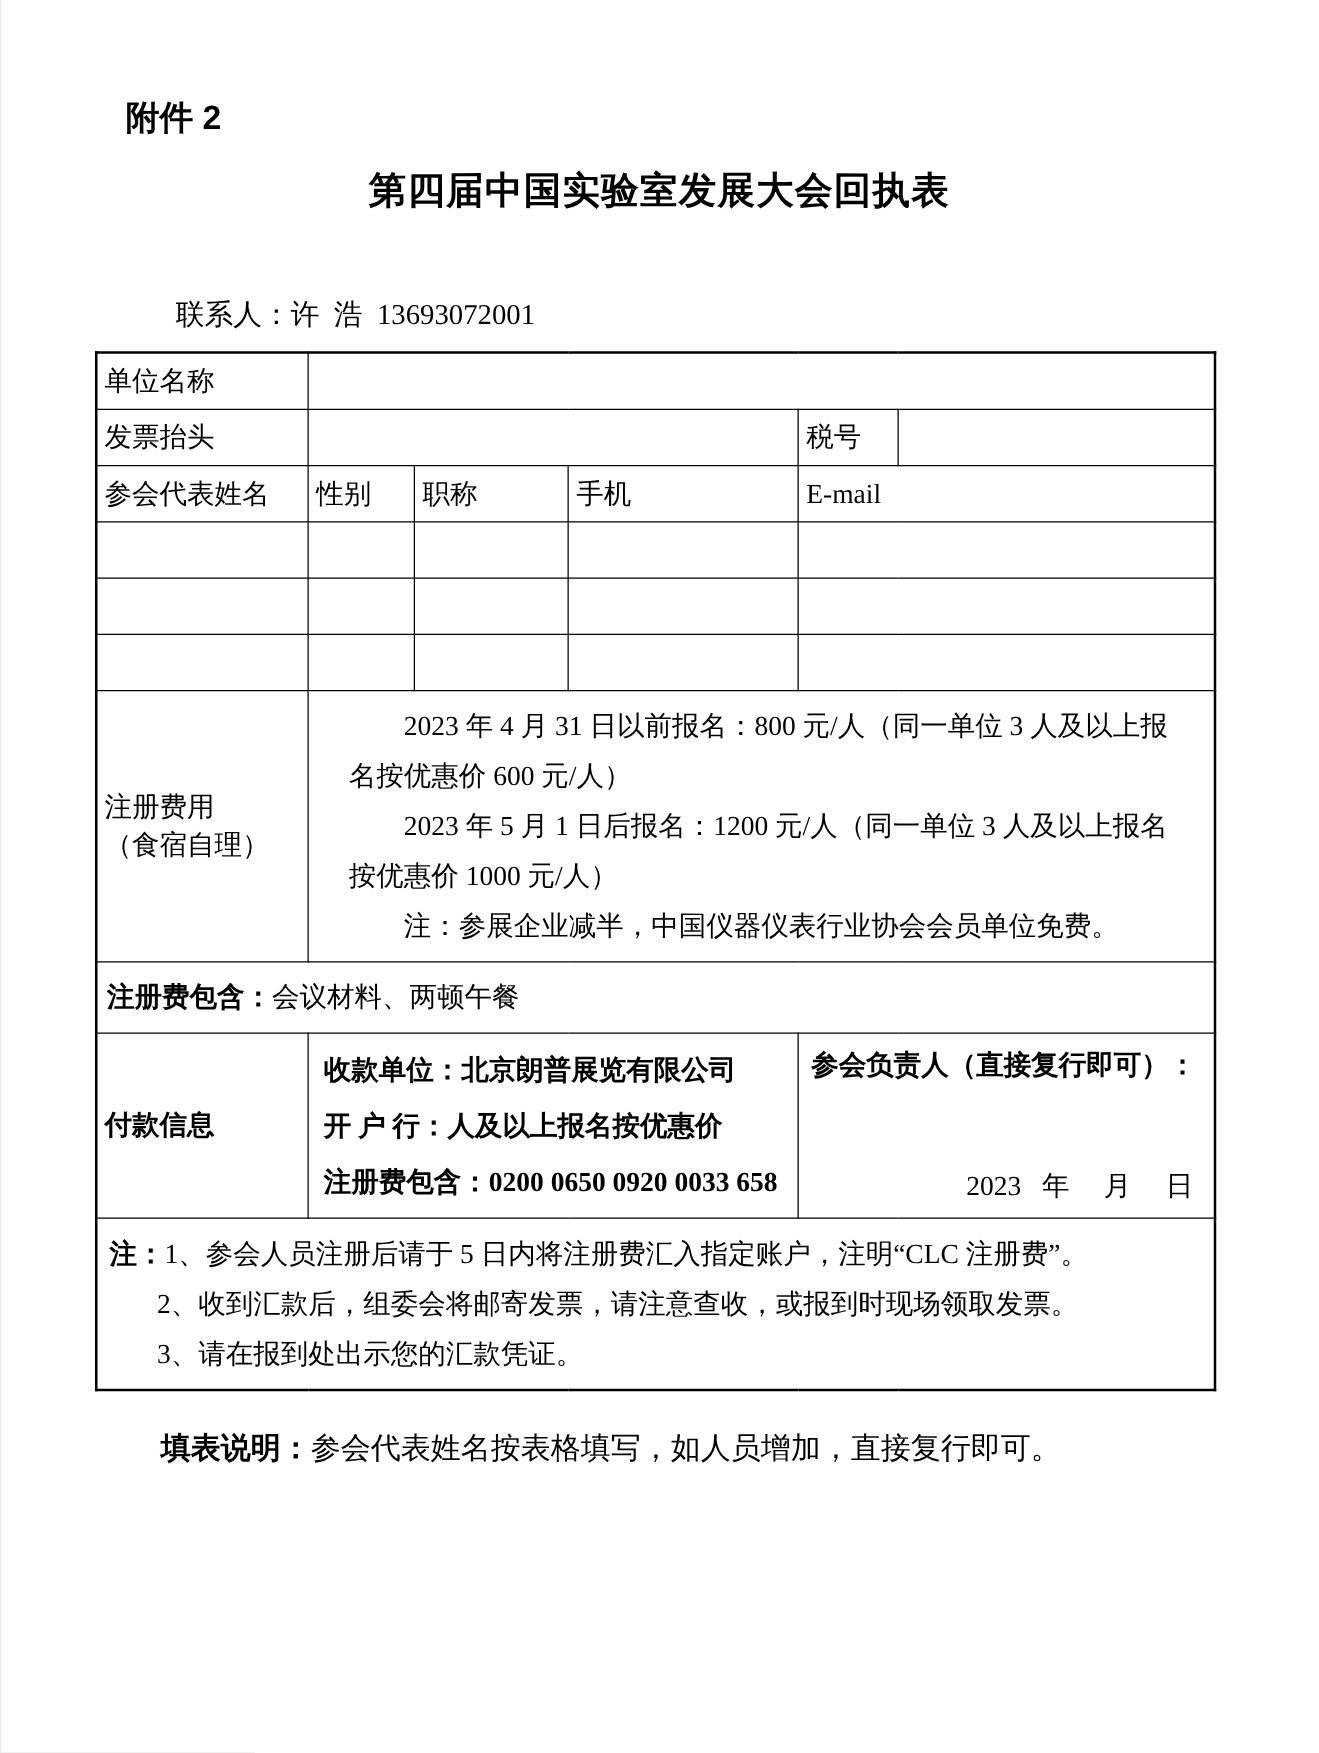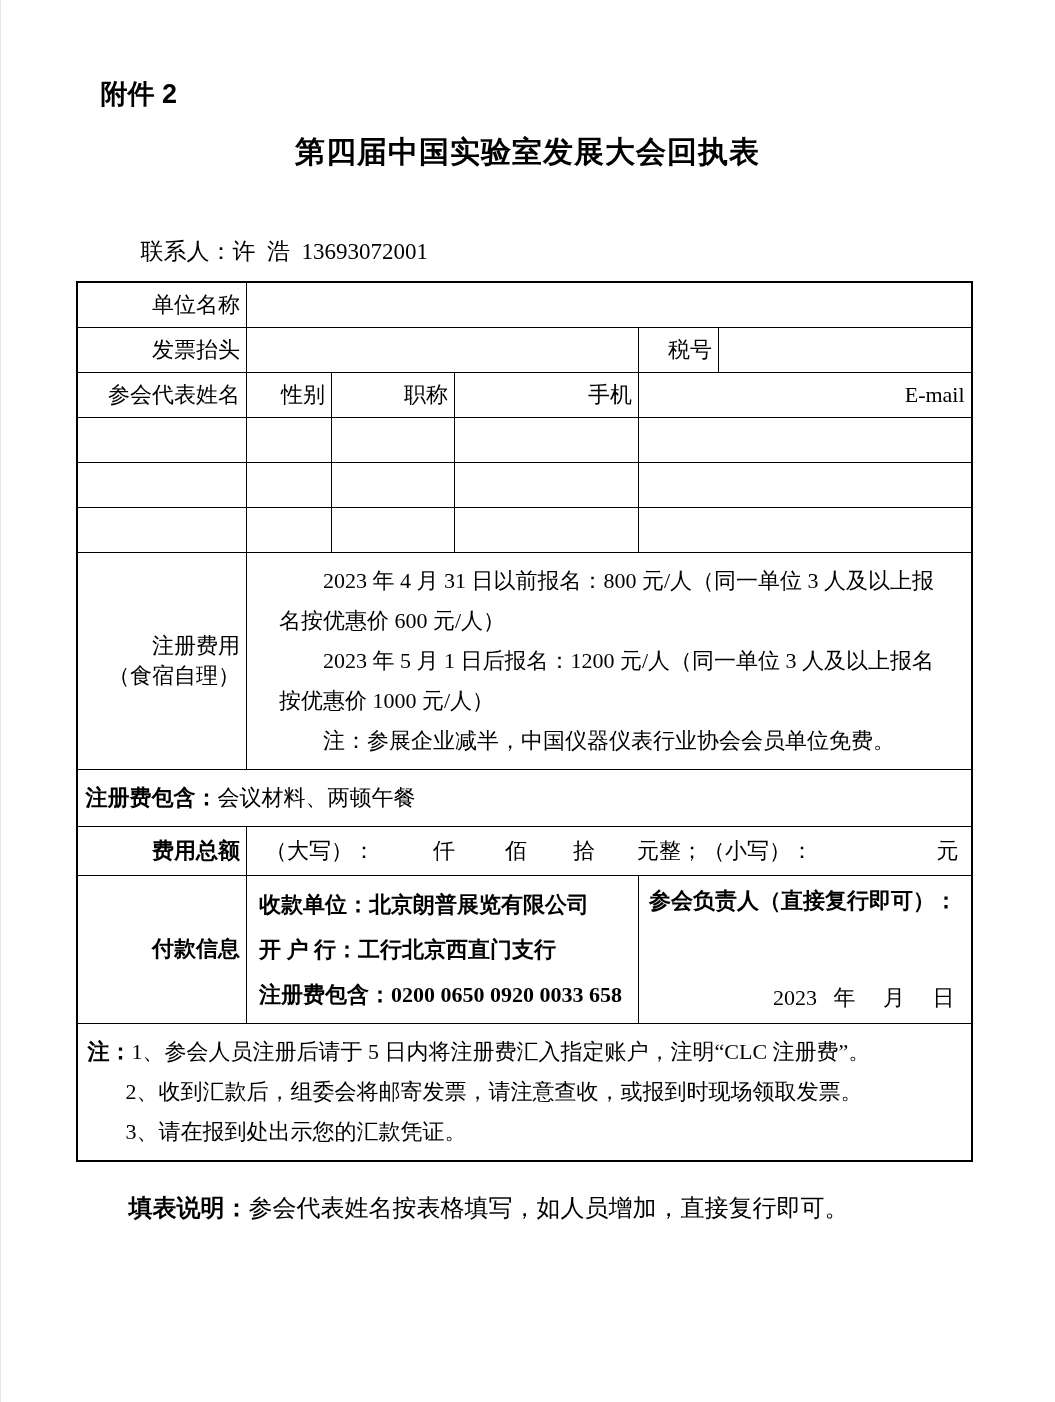--- a/index.html
+++ b/index.html
@@ -22,21 +22,21 @@
   .intro .l2 { white-space:pre-wrap; }
 
   table.form {
     border-collapse:collapse; table-layout:fixed;
     width:895px; margin-left:75px; border:2px solid #000;
   }
   table.form td {
     border:1px solid #000; font-size:22px; padding:0 6px;
     vertical-align:middle; overflow:hidden; box-sizing:border-box;
   }
-  .c { text-align:right;margin-left:45px; }
+  .c { text-align:left;margin-left:45px; }
   .b { font-weight:bold; }
 
   tr.h45 td { height:45px; }
   tr.hfee td { height:215px; }
   tr.hinc td { height:57px; }
   tr.htot td { height:49px; }
   tr.hpay td { height:142px; }
   tr.hinv td { height:34px; }
   tr.hnotes td { height:120px; }
 
@@ -149,39 +149,26 @@
         <p>注：参展企业减半，中国仪器仪表行业协会会员单位免费。</p>
       </td>
     </tr>
 
     <tr class="hinc">
       <td colspan="6" class="inc-cell">
         <span class="b">注册费包含：</span><span>会议材料、两顿午餐</span>
       </td>
     </tr>
 
-    <tr class="htot">
-      <td class="c b">费用总额</td>
-      <td colspan="5" class="tot-cell">
-        <div class="tot-flex">
-          <span>（大写）：</span>
-          <span class="sp1">仟</span>
-          <span class="sp2">佰</span>
-          <span class="sp3">拾</span>
-          <span class="sp4">元整；（小写）：</span>
-          <span class="yuan">元</span>
-        </div>
-      </td>
-    </tr>
 
     <tr class="hpay">
       <td class="c b">付款信息</td>
       <td colspan="3" class="pay-cell">
         <div class="pay-line"><span>收款单位：</span><span>北京朗普展览有限公司</span></div>
-        <div class="pay-line"><span>开 户 行：</span><span>工行北京西直门支行</span></div>
+        <div class="pay-line"><span>开 户 行：</span><span>人及以上报名按优惠价</span></div>
         <div class="pay-line"><span>注册费包含：</span><span>0200 0650 0920 0033 658</span></div>
       </td>
       <td colspan="2" class="signer-cell">
         <div class="signer-title">参会负责人（直接复行即可）：</div>
         <div class="signer-date">2023   年     月     日</div>
       </td>
     </tr>
 
 
     <tr class="hnotes">

